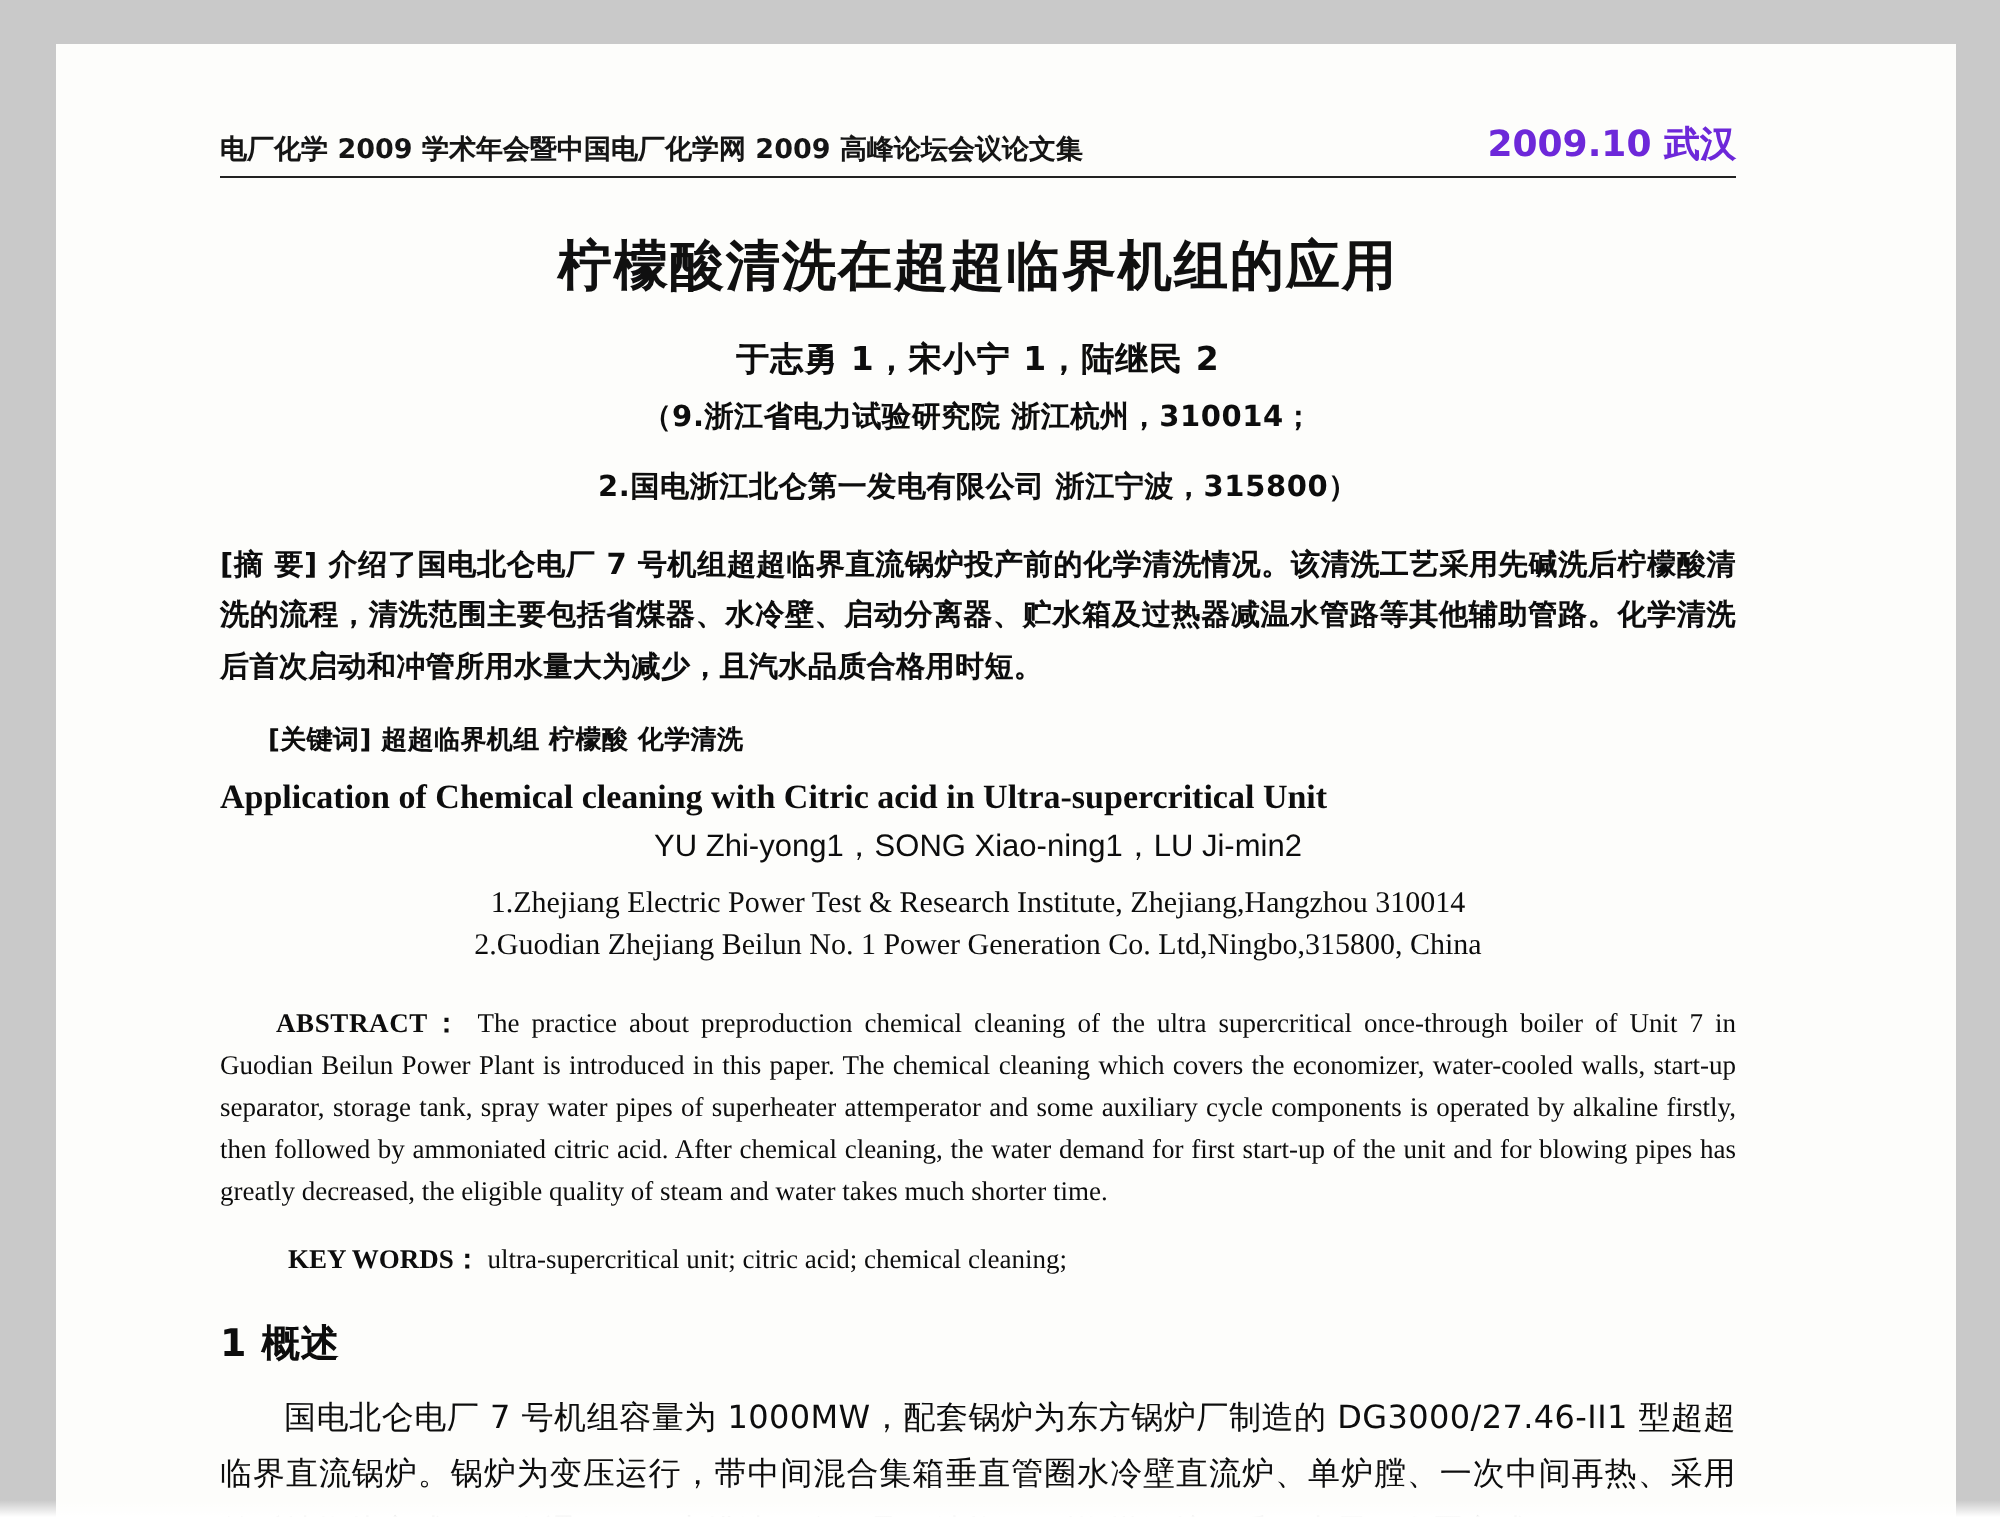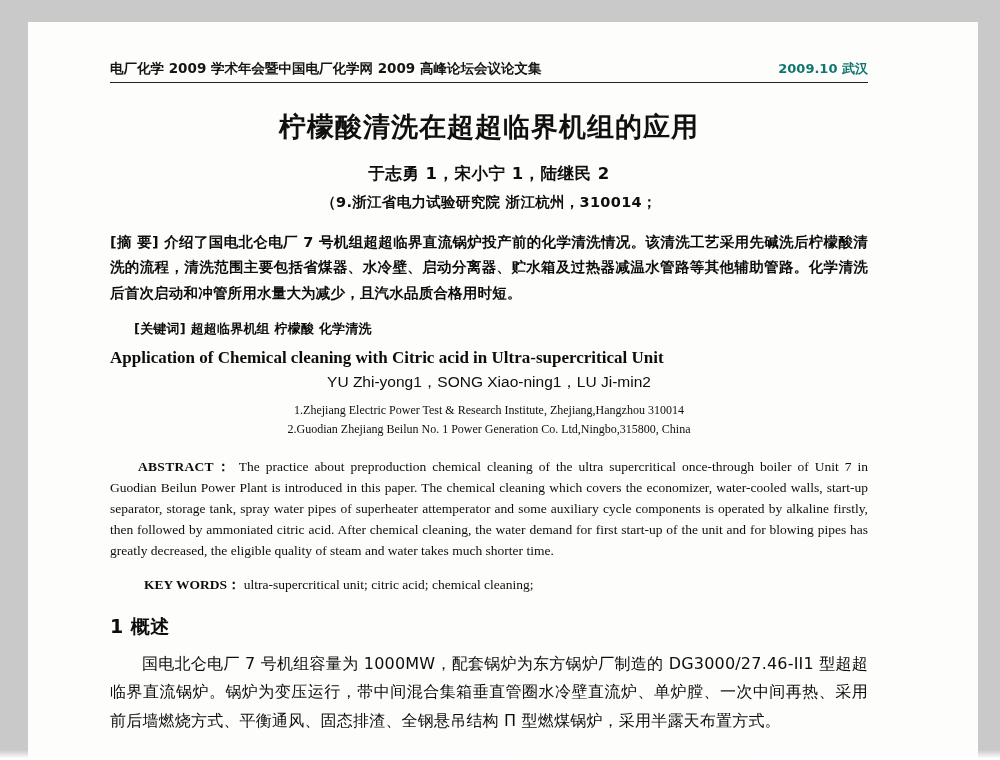--- a/index.html
+++ b/index.html
@@ -59,22 +59,22 @@
     letter-spacing: 0px;
     padding-bottom: 3px;
     gap: 12px;
   }
   .runhead .rh-left {
     font-weight: 600;
     color: #151515;
   }
   .runhead .rh-right {
     font-weight: 700;
-    color: #0f766e;
-    font-size: 13px;
+    color: #6d28d9;
+    font-size: 18px;
   }
   .rule {
     border-bottom: 1.4px solid #222;
     margin-top: 1px;
     margin-bottom: 26px;
   }
   h1.title {
     font-size: 27px;
     font-weight: 700;
     text-align: center;
@@ -124,21 +124,21 @@
     font-family: "Liberation Serif", serif;
   }
   .authors-en {
     text-align: center;
     font-size: 15.5px;
     margin: 2px 0 10px 0;
     font-family: Liberation Sans, sans-serif;
   }
   .affil-en {
     text-align: center;
-    font-size: 12px;
+    font-size: 15px;
     margin: 4px 0;
     font-family: "Liberation Serif", serif;
   }
   .abstract-en {
     font-size: 13.5px;
     line-height: 1.55;
     text-align: justify;
     margin: 20px 0 14px 0;
     font-family: "Liberation Serif", serif;
   }
@@ -189,20 +189,21 @@
       <div class="rh-left">电厂化学 2009 学术年会暨中国电厂化学网 2009 高峰论坛会议论文集</div>
       <div class="rh-right">2009.10 武汉</div>
     </div>
     <div class="rule"></div>
 
     <h1 class="title">柠檬酸清洗在超超临界机组的应用</h1>
 
     <div class="authors">于志勇 1，宋小宁 1，陆继民 2</div>
 
     <div class="affil">（9.浙江省电力试验研究院 浙江杭州，310014；</div>
+    <div class="affil">2.国电浙江北仑第一发电有限公司 浙江宁波，315800）</div>
 
     <div class="abstract-cn">
       <span class="lbl">[摘 要]</span>
       <span>介绍了国电北仑电厂 7 号机组超超临界直流锅炉投产前的化学清洗情况。该清洗工艺采用先碱洗后柠檬酸清洗的流程，清洗范围主要包括省煤器、水冷壁、启动分离器、贮水箱及过热器减温水管路等其他辅助管路。化学清洗后首次启动和冲管所用水量大为减少，且汽水品质合格用时短。</span>
     </div>
 
     <div class="keywords-cn">
       <span>[关键词]</span>
       <span>超超临界机组 柠檬酸 化学清洗</span>
     </div>

